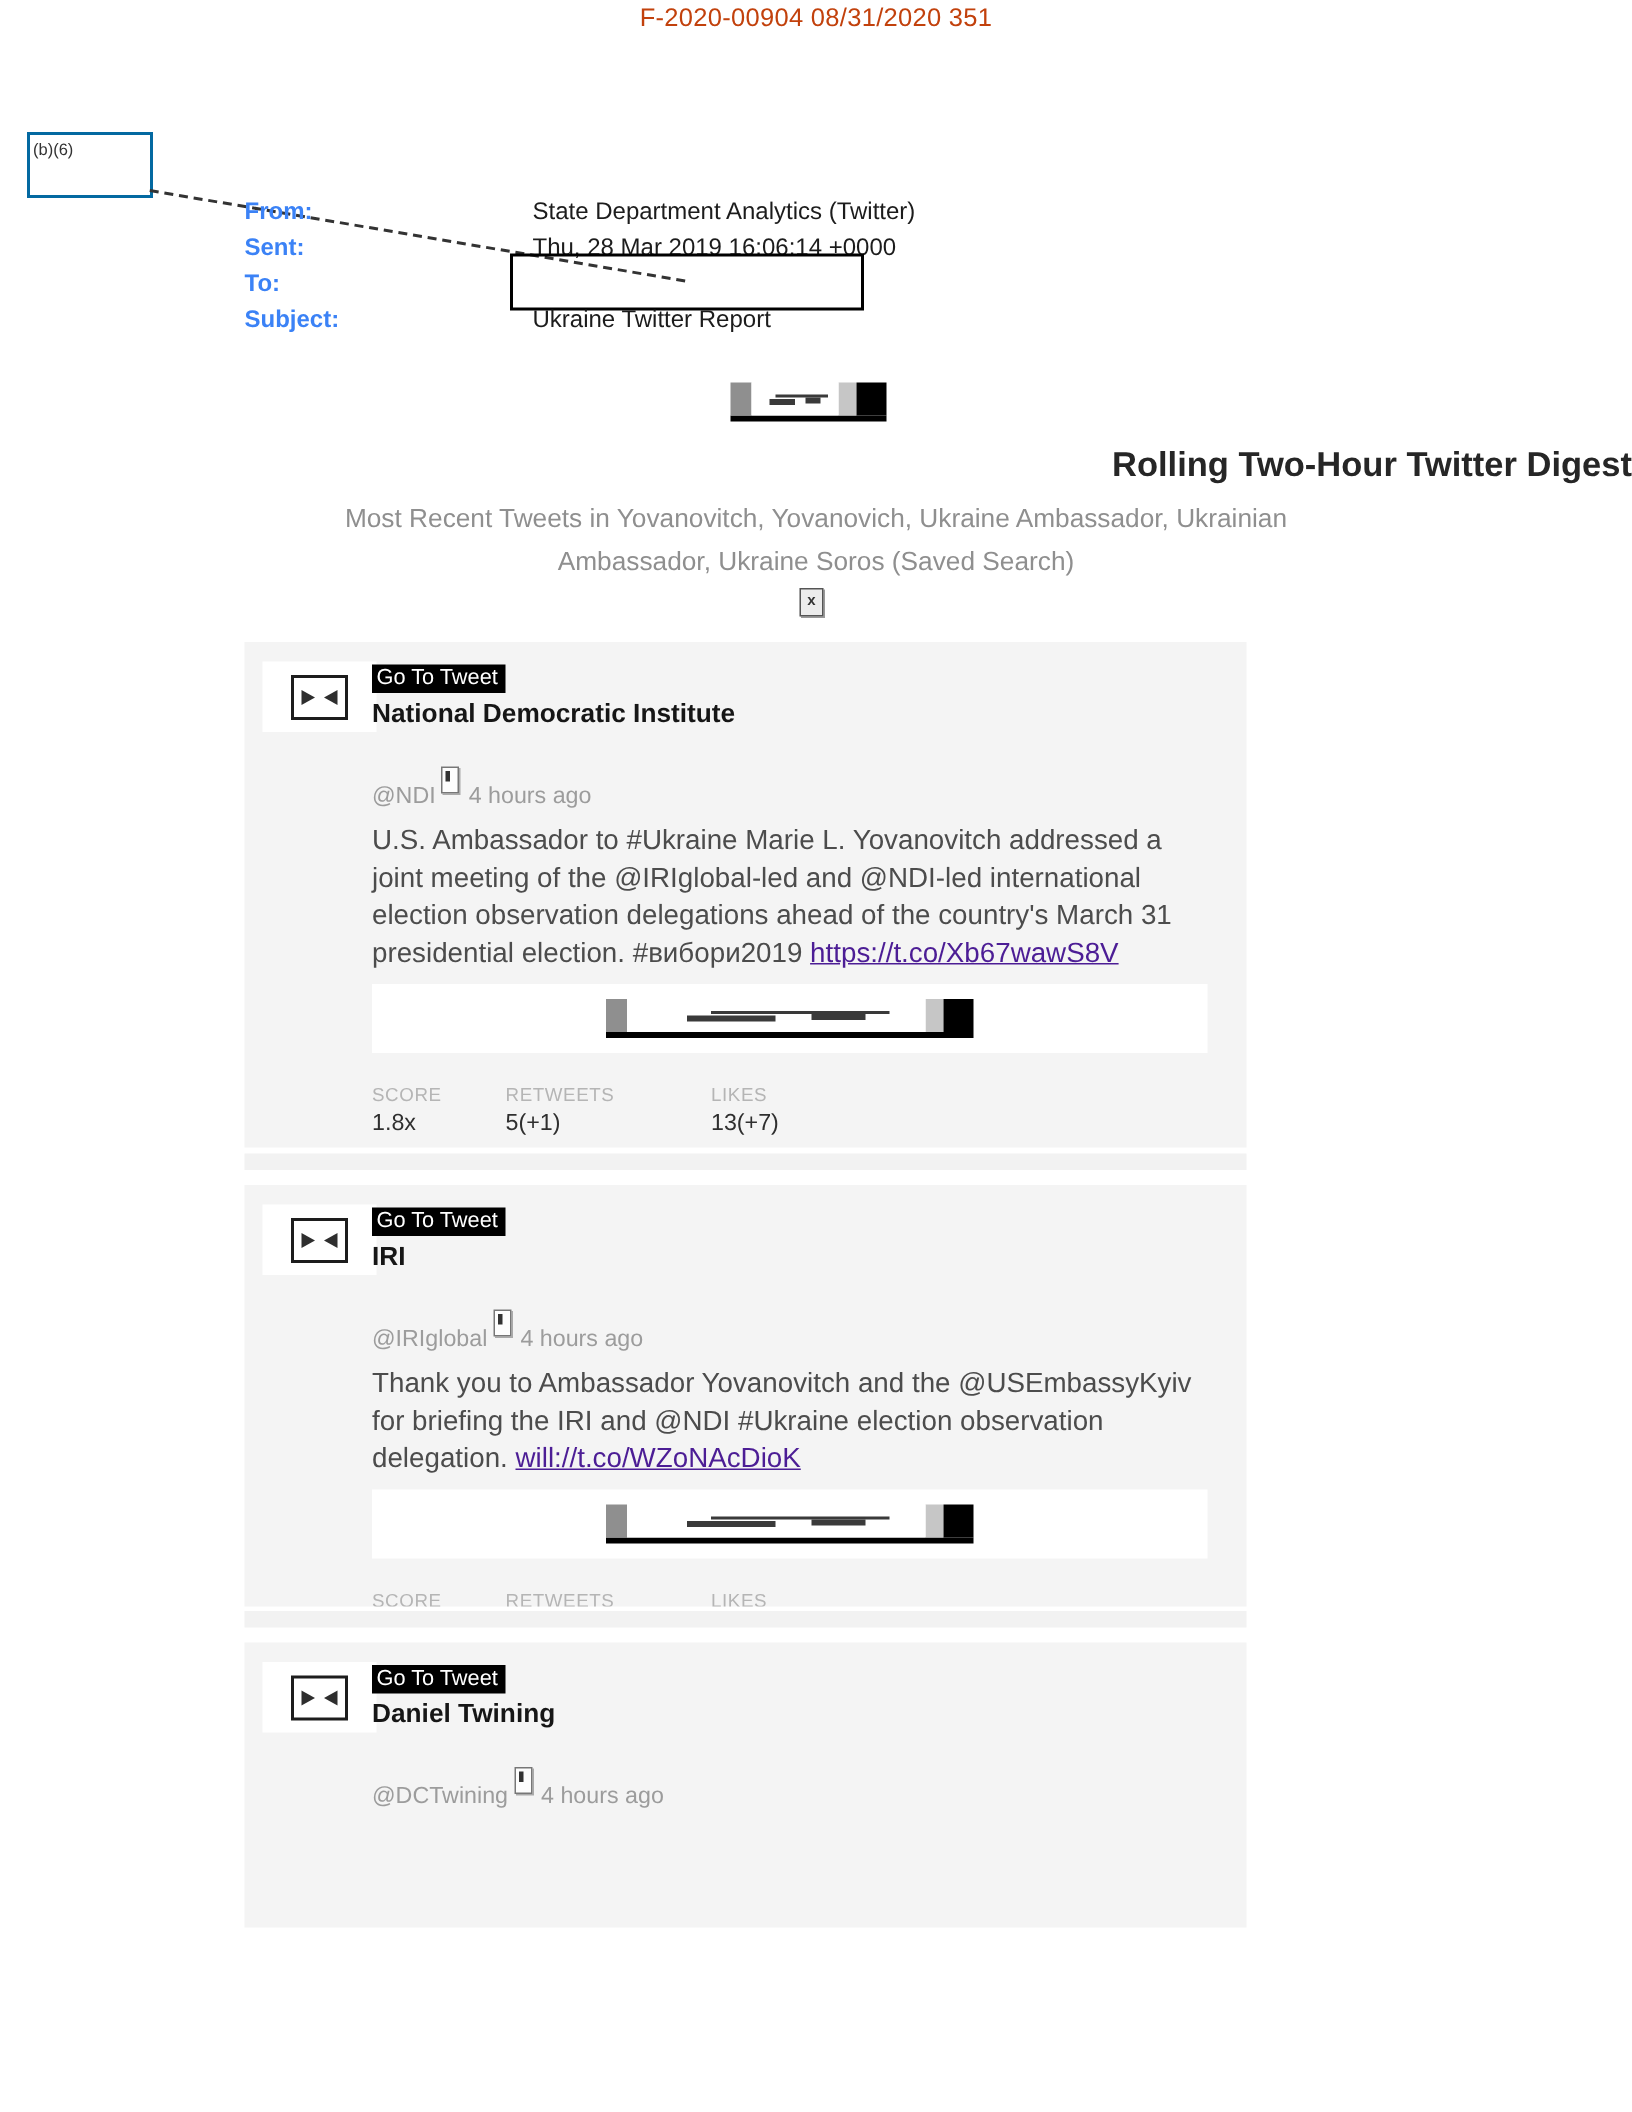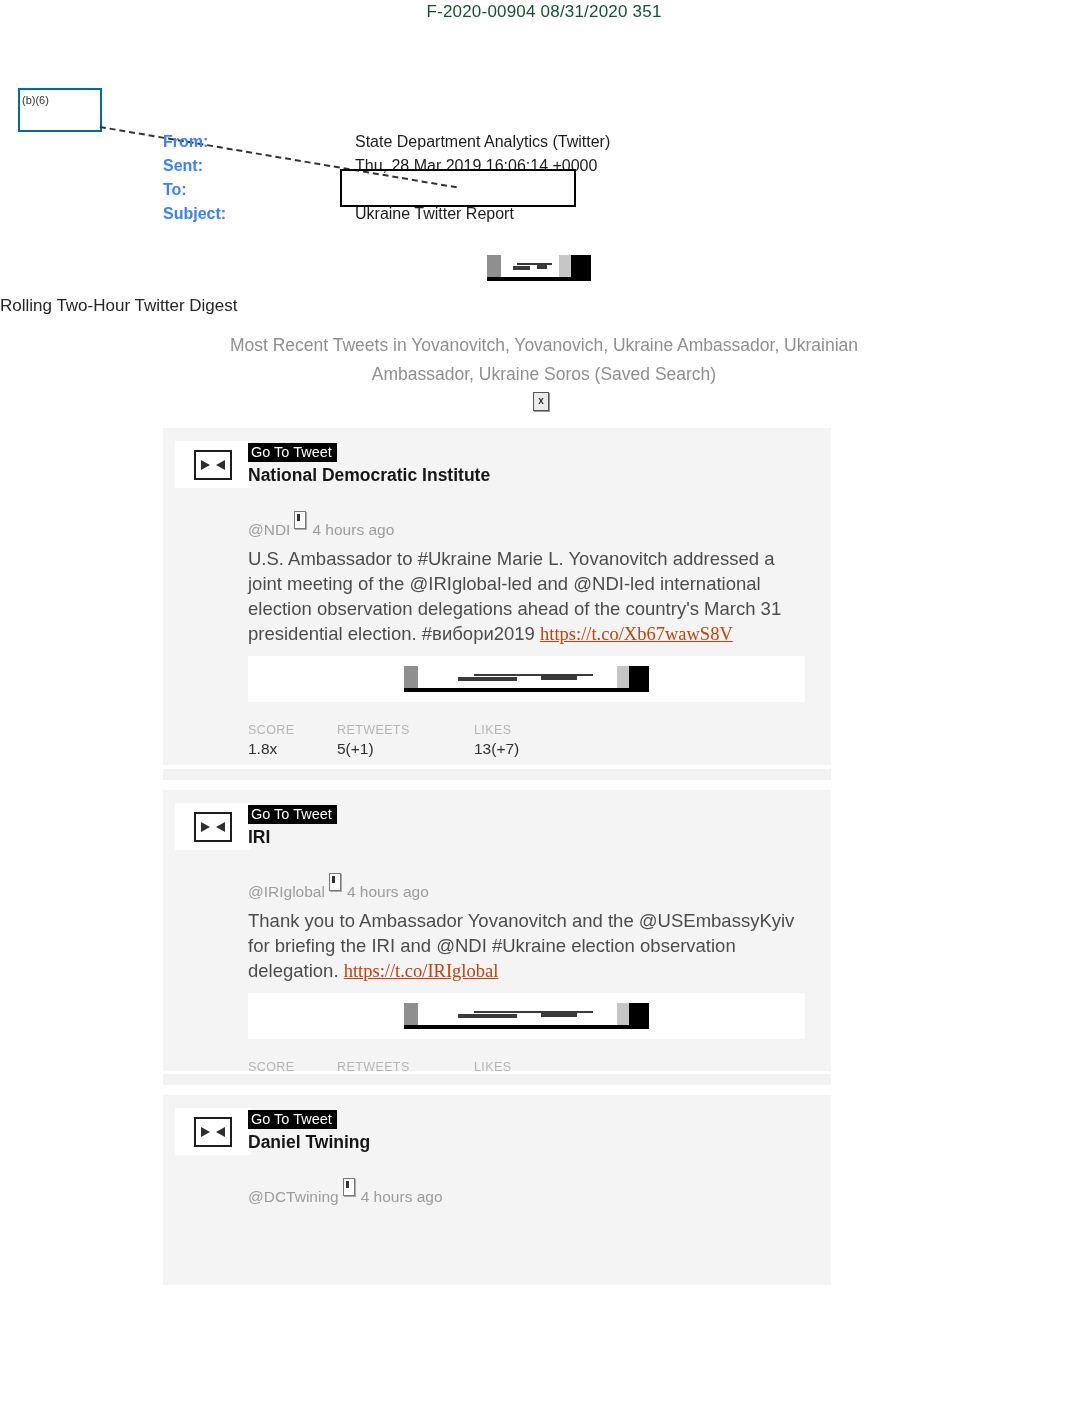--- a/index.html
+++ b/index.html
@@ -1,21 +1,21 @@
 <!DOCTYPE html>
 <html><head>
 <meta charset="utf-8">
 <style>
   html,body{margin:0;padding:0;background:#fff;}
   #page{position:relative;width:1088px;height:1408px;background:#ffffff;
         font-family:"Liberation Sans","DejaVu Sans",sans-serif;color:#1a1a1a;overflow:hidden;}
 
   
   .doc-header{position:absolute;top:2px;left:0;width:100%;text-align:center;
-              font-size:17px;color:#14532d;letter-spacing:.2px;}
+              font-size:17px;color:#c2410c;letter-spacing:.2px;}
 
   
   .b6-box{position:absolute;left:18px;top:88px;width:80px;height:40px;border:2px solid #0369a1;}
   .b6-label{font-size:11px;color:#333;padding:1px 2px;display:inline-block;}
   .diag-line{position:absolute;left:100px;top:126px;width:362px;height:0;
              border-top:2px dashed #333;transform:rotate(9.6deg);transform-origin:0 0;}
   .to-box{position:absolute;left:340px;top:169px;width:232px;height:34px;border:2px solid #000;background:transparent;}
 
   
   .mail-row{position:absolute;left:163px;font-size:16px;line-height:20px;}
@@ -29,22 +29,22 @@
   .banner .b-white{flex:1;background:#fff;position:relative;}
   .banner .b-lgray{width:12px;background:#c6c6c6;}
   .banner .b-black{width:20px;background:#000;}
   .banner .l1,.banner .l2,.banner .l3{position:absolute;background:#3a3a3a;}
   .banner .l1{left:28%;right:12%;top:8px;height:2px;}
   .banner .l2{left:20%;width:30%;top:11px;height:4px;}
   .banner .l3{left:62%;width:18%;top:10px;height:4px;}
   .banner1{position:absolute;left:487px;top:255px;width:104px;}
 
   
-  .digest-title{position:absolute;top:296px;left:0;width:100%;text-align:left;
-                font-size:17px;font-weight:normal;color:#262626;}
+  .digest-title{position:absolute;top:296px;left:0;width:100%;text-align:right;
+                font-size:23px;font-weight:bold;color:#262626;}
   .digest-subtitle{position:absolute;top:331px;left:194px;width:700px;text-align:center;
                    font-size:17.5px;line-height:29px;color:#8f8f8f;}
   .hdr-broken-icon{position:absolute;left:533px;top:392px;width:14px;height:17px;border:1px solid #555;
                    background:#ececec;box-shadow:1px 1px 0 #999;font-size:10px;font-weight:bold;color:#333;
                    text-align:center;line-height:16px;}
 
   
   .card{position:absolute;left:163px;width:668px;background:#f4f4f4;overflow:hidden;}
   .card1{top:428px;height:337px;}
   .card2{top:790px;height:281px;}
@@ -61,21 +61,21 @@
   .broken-rect::after{content:"";position:absolute;right:5px;top:50%;margin-top:-5px;
           border-top:5px solid transparent;border-bottom:5px solid transparent;border-right:9px solid #2e2e2e;}
 
   .badge{display:inline-block;background:#000000;color:#fff;font-size:14.5px;padding:1px 5px 2px 3px;}
   .author{font-size:17.5px;font-weight:bold;color:#161616;margin-top:3px;}
   .handle-row{margin-top:25px;font-size:15.5px;color:#9c9c9c;}
   .mini-icon{display:inline-block;width:10px;height:16px;border:1px solid #777;background:#fdfdfd;
              vertical-align:6px;margin:0 6px 0 4px;position:relative;box-shadow:1px 1px 0 #aaa;}
   .mini-icon::before{content:"";position:absolute;left:2px;top:2px;width:3px;height:7px;background:#333;}
   .tweet-text{margin-top:7px;font-size:18.5px;line-height:25px;color:#4c4c4c;max-width:578px;}
-  .tweet-link{color:#c2410c;text-decoration:underline;font-family:Liberation Serif, serif;}
+  .tweet-link{color:#4c1d95;text-decoration:underline;}
   .media{margin-top:9px;width:557px;height:46px;background:#fff;
          display:flex;align-items:center;justify-content:center;}
   .media .banner{width:245px;}
   .stats{display:flex;margin-top:21px;}
   .stat-c1{width:89px;} .stat-c2{width:137px;} .stat-c3{flex:1;}
   .stat-label{font-size:12.5px;color:#b5b5b5;letter-spacing:.4px;}
   .stat-value{font-size:15.5px;color:#2f2f2f;margin-top:3px;}
 </style>
 </head>
 <body>
@@ -166,21 +166,21 @@
     <div class="avatar">
       <div class="broken-rect"></div>
     </div>
     <div class="card-inner">
       <span class="badge">Go To Tweet</span>
       <div class="author">IRI</div>
       <div class="handle-row">
         <span>@IRIglobal</span><span class="mini-icon"></span><span>4 hours ago</span>
       </div>
       <div class="tweet-text">
-        <span>Thank you to Ambassador Yovanovitch and the @USEmbassyKyiv for briefing the IRI and @NDI #Ukraine election observation delegation. </span><span class="tweet-link">https://t.co/IRIglobal</span>
+        <span>Thank you to Ambassador Yovanovitch and the @USEmbassyKyiv for briefing the IRI and @NDI #Ukraine election observation delegation. </span><span class="tweet-link">will://t.co/WZoNAcDioK</span>
       </div>
       <div class="media">
         <div class="banner">
           <div class="b-gray"></div>
           <div class="b-white">
               <div class="l1"></div>
               <div class="l2"></div>
               <div class="l3"></div>
             </div>
           <div class="b-lgray"></div>

